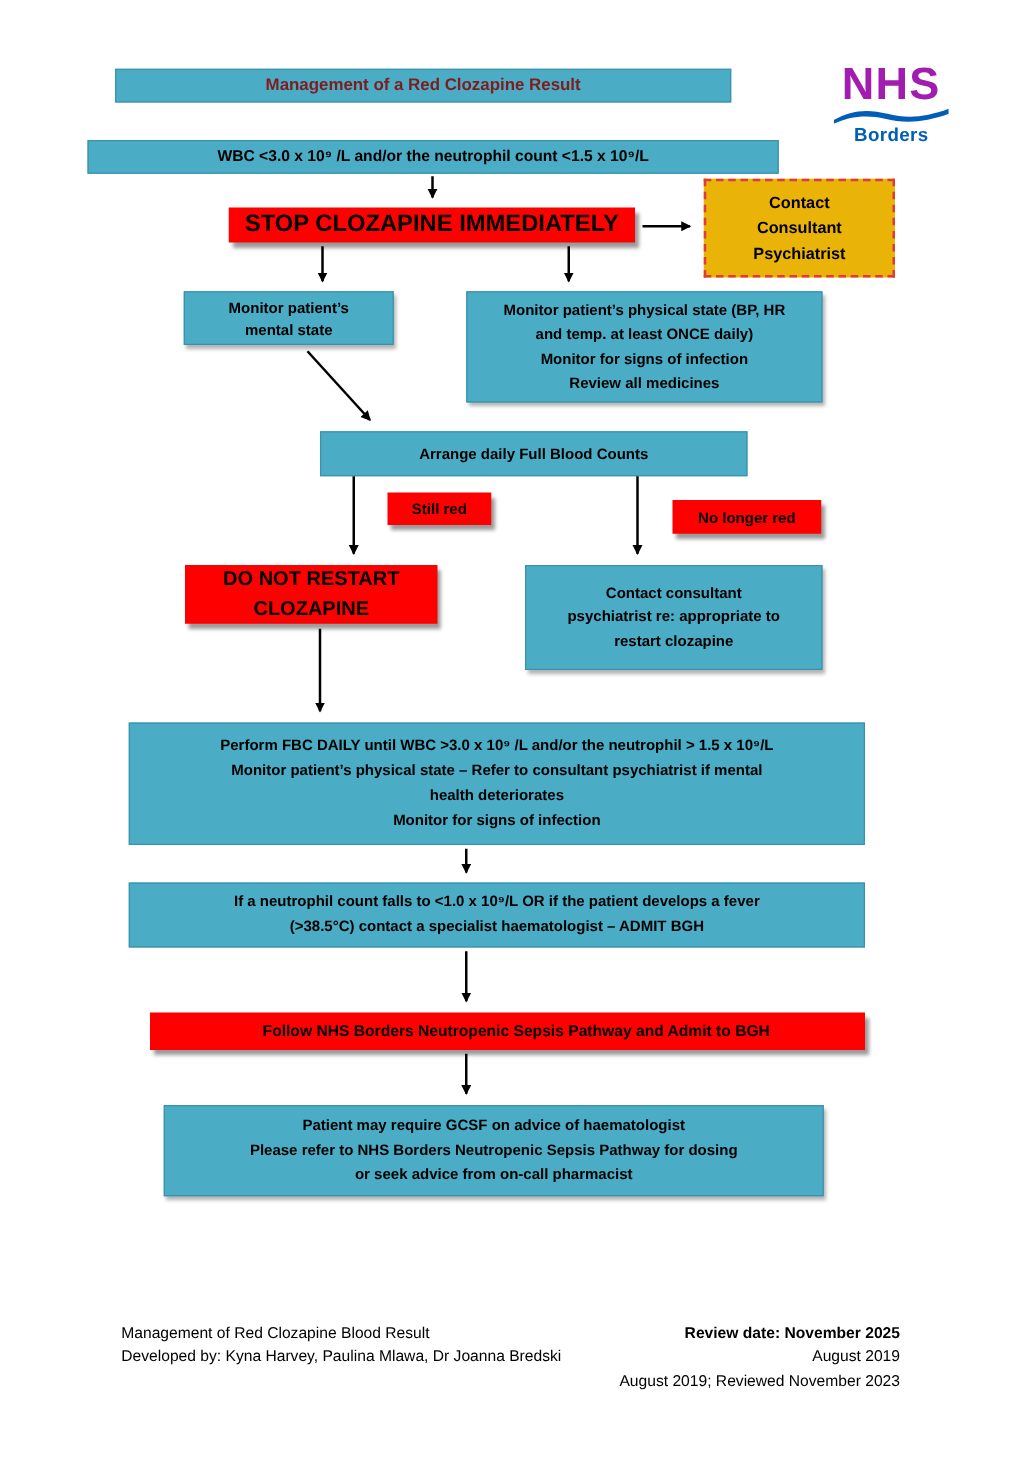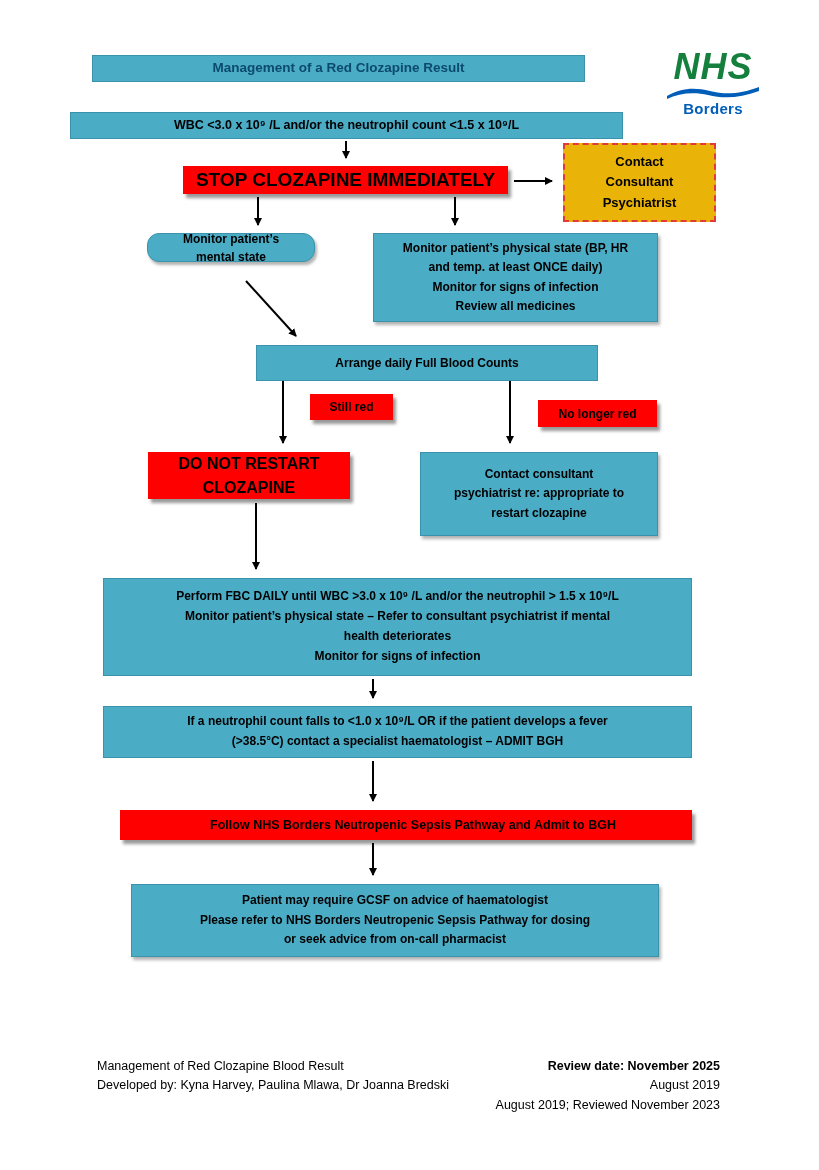--- a/index.html
+++ b/index.html
@@ -9,25 +9,25 @@
   }
   .arrows { position:absolute; left:0; top:0; z-index:1; pointer-events:none; }
   .node {
     position:absolute; box-sizing:border-box; z-index:2;
     display:flex; flex-direction:column; justify-content:center; align-items:center;
     text-align:center; font-weight:bold; font-size:12px; line-height:1.5; padding:2px 6px;
   }
   .teal { background:#4BACC6; border:1px solid #3a93aa; box-shadow:2px 3px 3px rgba(0,0,0,0.30); }
   .red  { background:#FF0000; box-shadow:3px 4px 3px rgba(0,0,0,0.40); }
   .dashed { background:#eab308; border:2px dashed #e03a3a; font-size:13px; line-height:1.55; }
-  .title-banner { background:#4BACC6; border:1px solid #3a93aa; color:#0c4a6e; font-size:13.5px; }
+  .title-banner { background:#4BACC6; border:1px solid #3a93aa; color:#7f1d1d; font-size:13.5px; }
   .flat { box-shadow:none; }
   .logo { position:absolute; left:663px; top:48px; width:100px; z-index:2;
           display:flex; flex-direction:column; align-items:center; }
-  .logo-nhs { color:#15803d; font-size:36px; font-weight:bold; font-style:italic;
+  .logo-nhs { color:#a21caf; font-size:36px; font-weight:bold; 
               line-height:1.05; letter-spacing:1px; }
   .logo-region { color:#005EB8; font-size:15px; font-weight:bold; letter-spacing:0.3px; margin-top:1px; }
   .footer { position:absolute; z-index:2; font-size:12.5px; line-height:1.55; }
   .footer.left  { left:97px;  top:1057px; width:380px; text-align:left; }
   .footer.right { left:380px; top:1057px; width:340px; text-align:right; }
   .bold { font-weight:bold; }
 </style>
 </head>
 <body>
 
@@ -65,21 +65,21 @@
   <div class="node teal flat" style="left:70px; top:112px; width:553px; height:27px; font-size:12.5px;">WBC &lt;3.0 x 10⁹ /L and/or the neutrophil count &lt;1.5 x 10⁹/L</div>
 
   <div class="node red" style="left:183px; top:166px; width:325px; height:28px; font-size:19px;">STOP CLOZAPINE IMMEDIATELY</div>
 
   <div class="node dashed" style="left:563px; top:143px; width:153px; height:79px;">
     <div>Contact</div>
     <div>Consultant</div>
     <div>Psychiatrist</div>
   </div>
 
-  <div class="node teal" style="left:147px; top:233px; width:168px; height:29px;border-radius:12px;">
+  <div class="node teal" style="left:147px; top:233px; width:168px; height:43px;">
     <div>Monitor patient’s</div>
     <div>mental state</div>
   </div>
 
   <div class="node teal" style="left:373px; top:233px; width:285px; height:89px; line-height:1.6;">
     <div>Monitor patient’s physical state (BP, HR</div>
     <div>and temp. at least ONCE daily)</div>
     <div>Monitor for signs of infection</div>
     <div>Review all medicines</div>
   </div>

